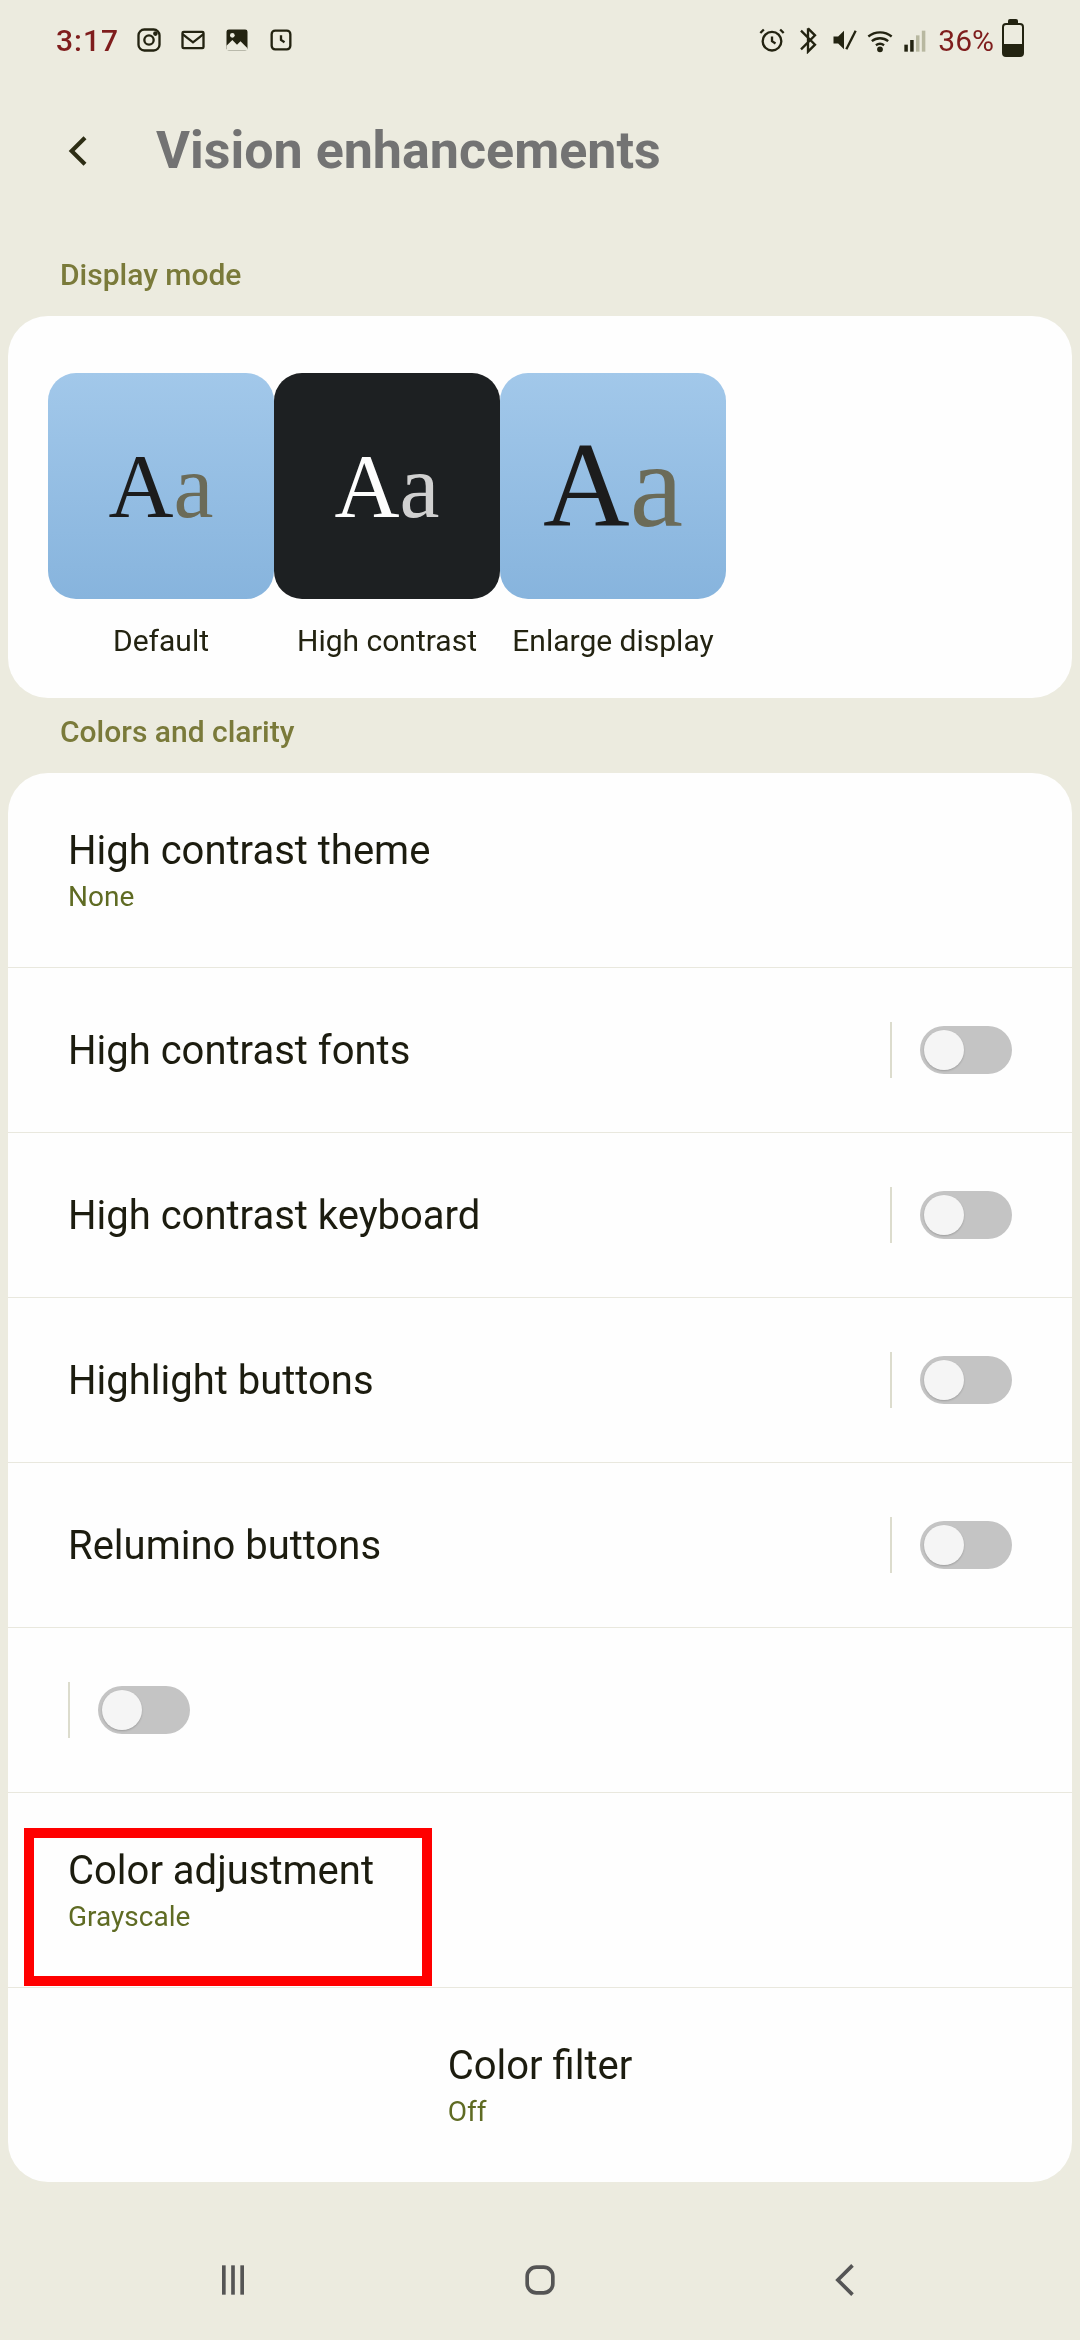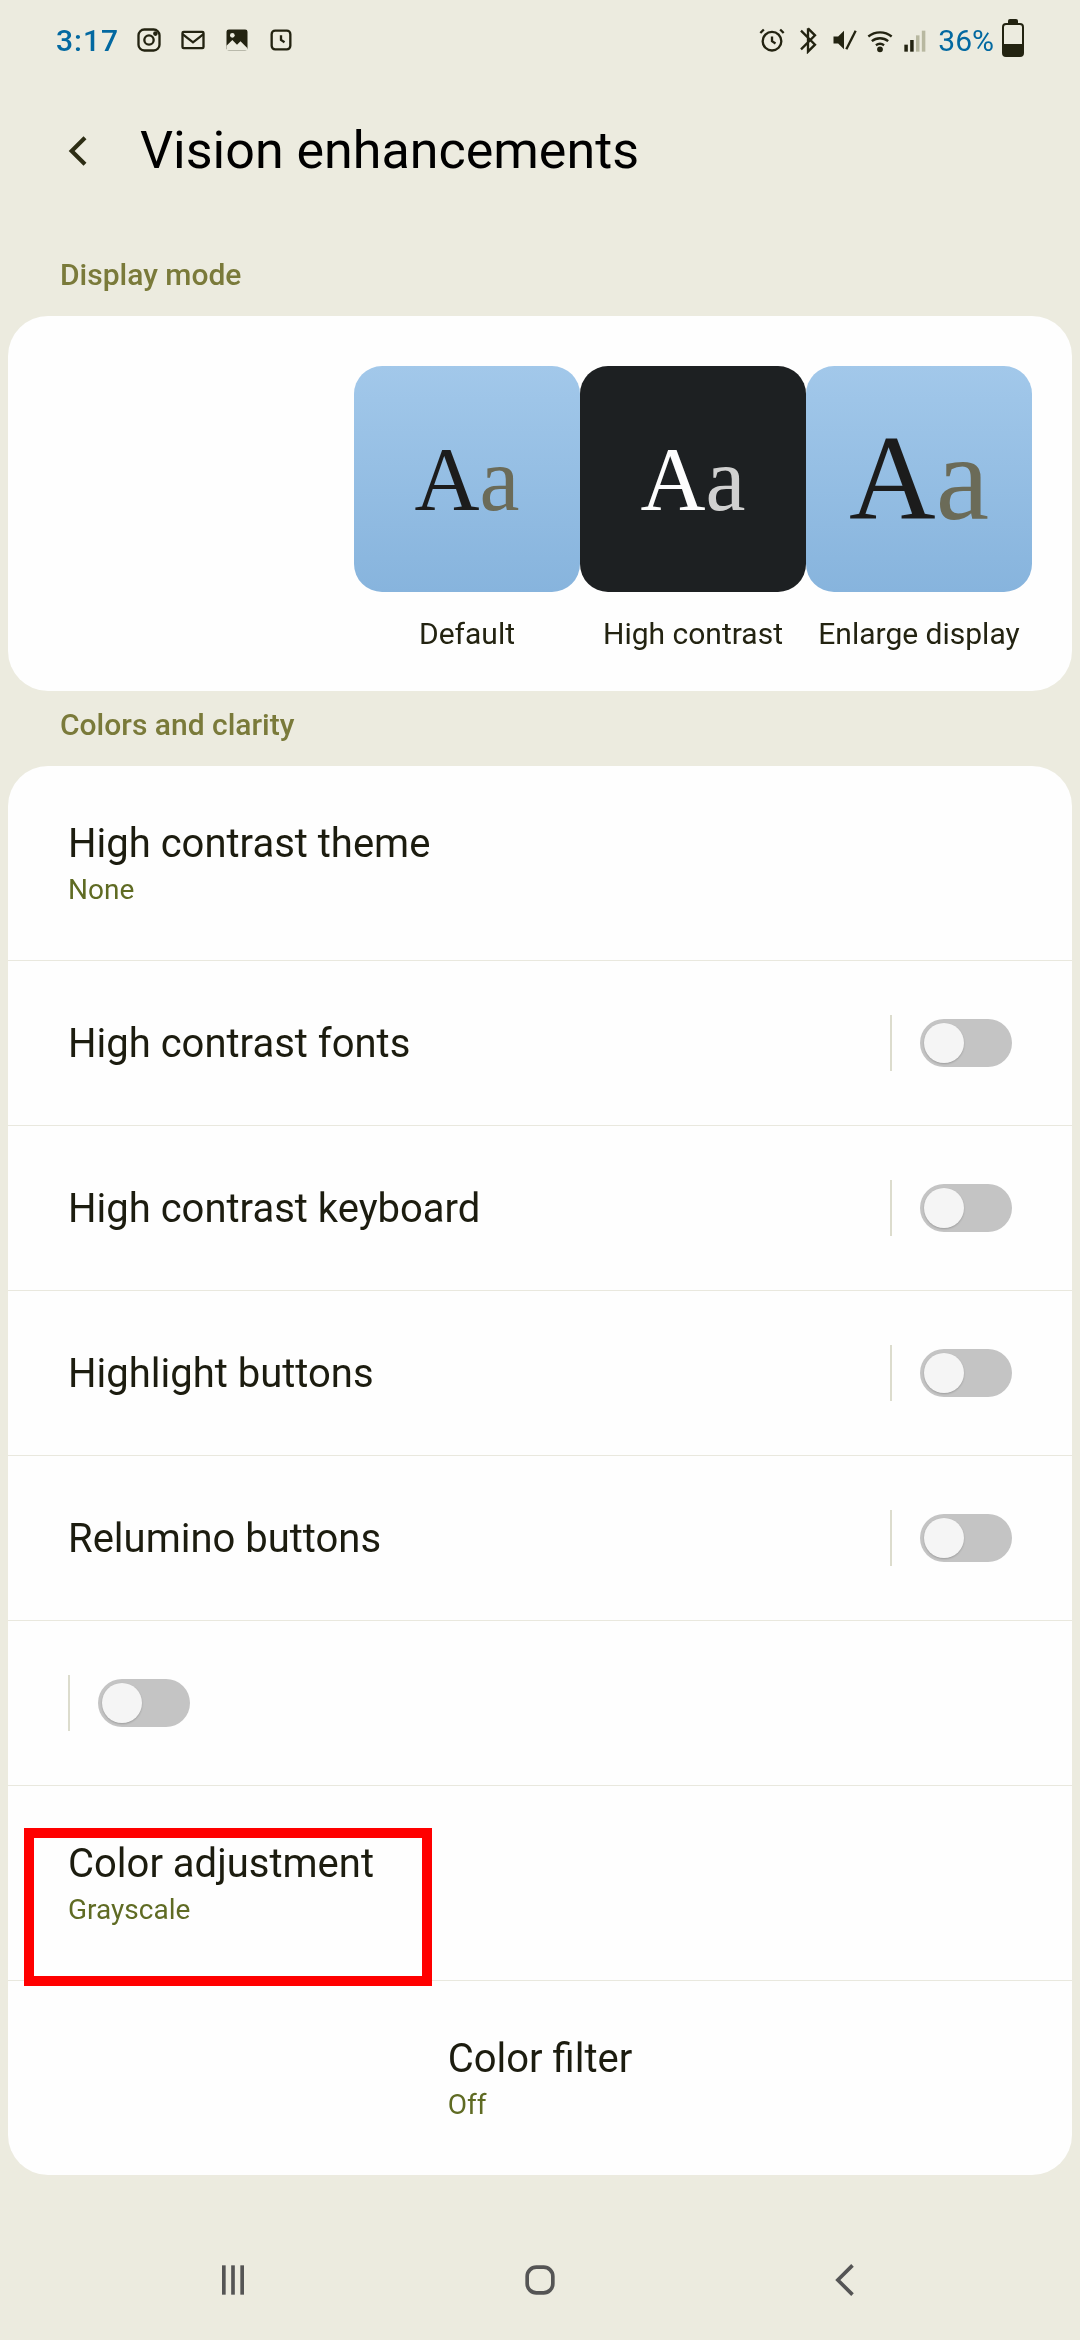--- a/index.html
+++ b/index.html
@@ -11,21 +11,21 @@
       overflow: hidden;
     }
 
     
     .status-bar {
       height: 80px;
       display: flex;
       justify-content: space-between;
       padding: 13px 56px;
       font-size: 30px;
-      color: #0369a1;
+      color: #7f1d1d;
     }
     .status-left { display: flex; align-items: center; gap: 16px; }
     .status-right { display: flex; align-items: center; gap: 8px; }
     .time { font-weight: 500; letter-spacing: 1px; }
     .status-icon { width: 28px; height: 28px; display: inline-flex; align-items: center; justify-content: center; }
     .battery-text { font-size: 30px; font-weight: 400; }
     .battery-shell {
       width: 22px; height: 34px; border: 2px solid #232311; border-radius: 4px; position: relative;
     }
     .battery-shell::before {
@@ -35,43 +35,44 @@
     .battery-fill { position: absolute; bottom: 0; left: 0; right: 0; height: 36%; background: #232311; }
 
     
     .header {
       display: flex;
       align-items: center;
       gap: 40px;
       padding: 40px 60px 60px 60px;
     }
     .back-chevron { width: 40px; height: 40px; }
-    .header-title { font-size: 52px; font-weight: 400; color: #000000; }
+    .header-title { font-size: 52px; font-weight: 700; color: #737373; margin-left: 16px; }
 
     
     .section-label {
       font-size: 30px;
       color: #7a7a3a;
       padding: 16px 60px 24px 60px;
       font-weight: 500;
     }
 
     
     .card {
       background: #fefefe;
       border-radius: 40px;
       margin: 0 8px;
       overflow: hidden;
     }
 
     
     .display-mode-row {
       display: flex;
-      justify-content: flex-end;
+      justify-content: flex-start;
       padding: 50px 40px 40px 40px;
+      margin-top: 7px;
     }
     .mode-option { display: flex; flex-direction: column; align-items: center; gap: 24px; cursor: pointer; }
     .mode-thumb {
       width: 226px; height: 226px; border-radius: 28px;
       display: flex; align-items: center; justify-content: center;
     }
     .mode-thumb.light { background: linear-gradient(to bottom, #a2c8ea, #87b4dd); }
     .mode-thumb.dark { background: #1d2022; }
     .mode-thumb.enlarge { background: linear-gradient(to bottom, #a2c8ea, #87b4dd); }
     .thumb-aa { font-family: Georgia, serif; font-weight: 400; }

